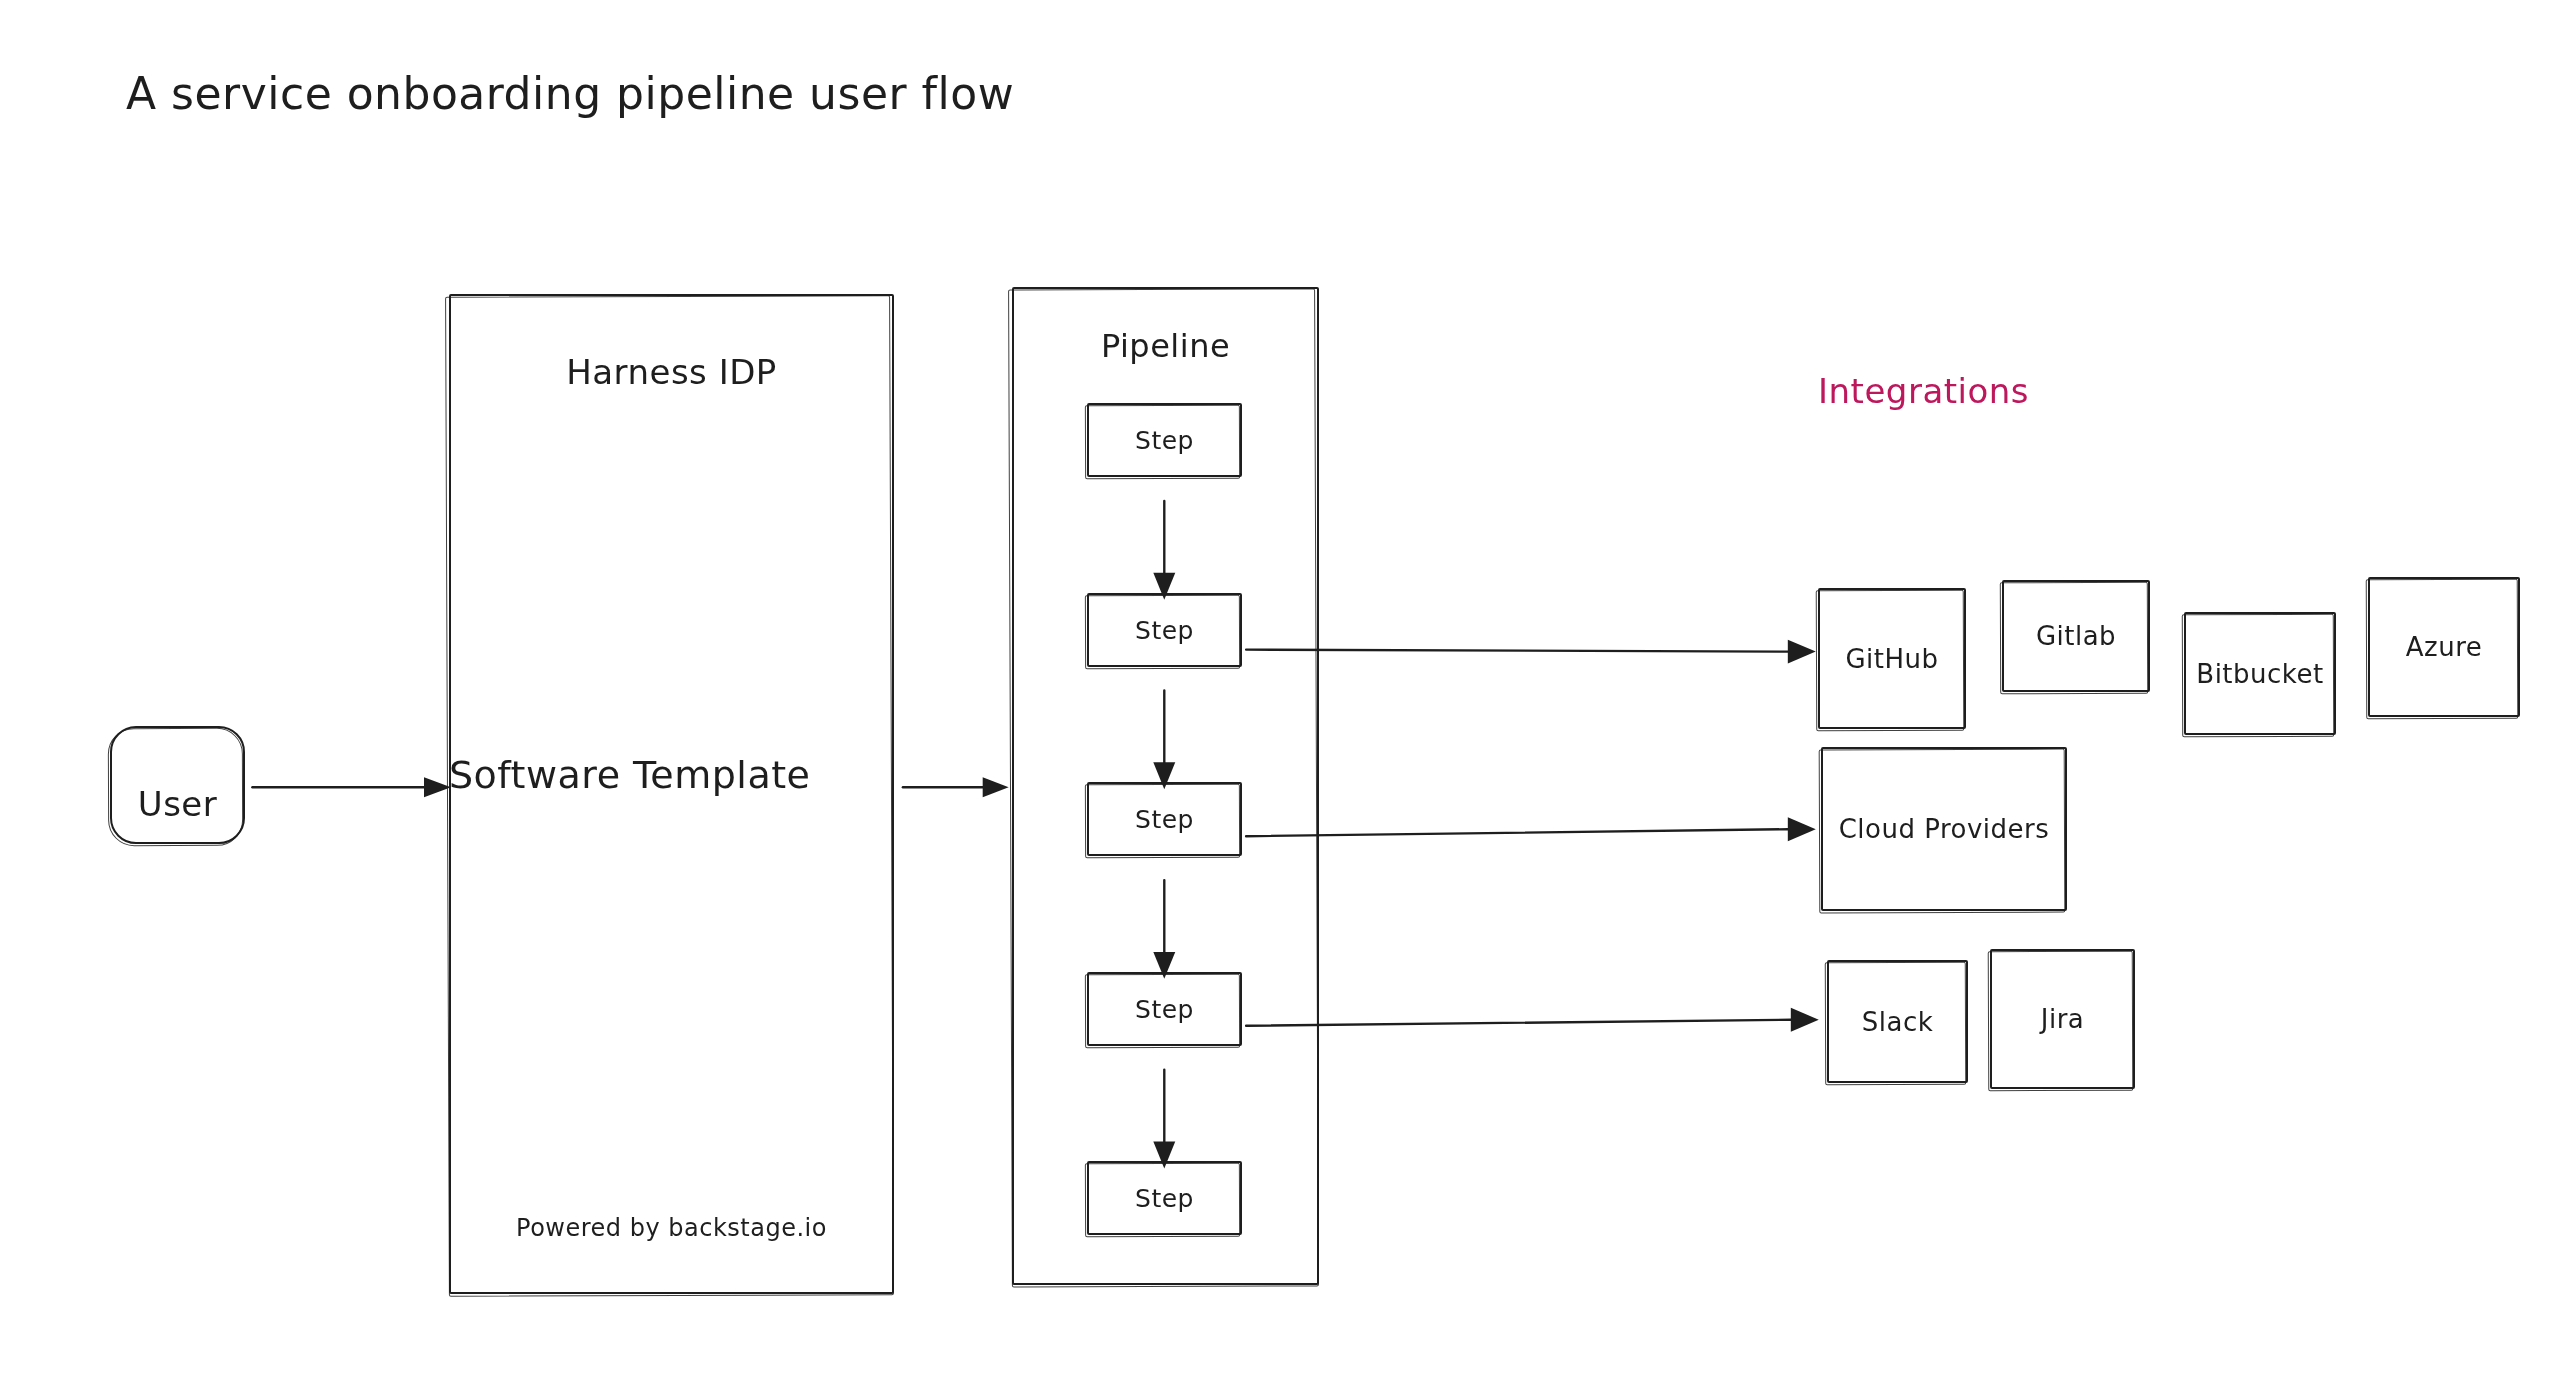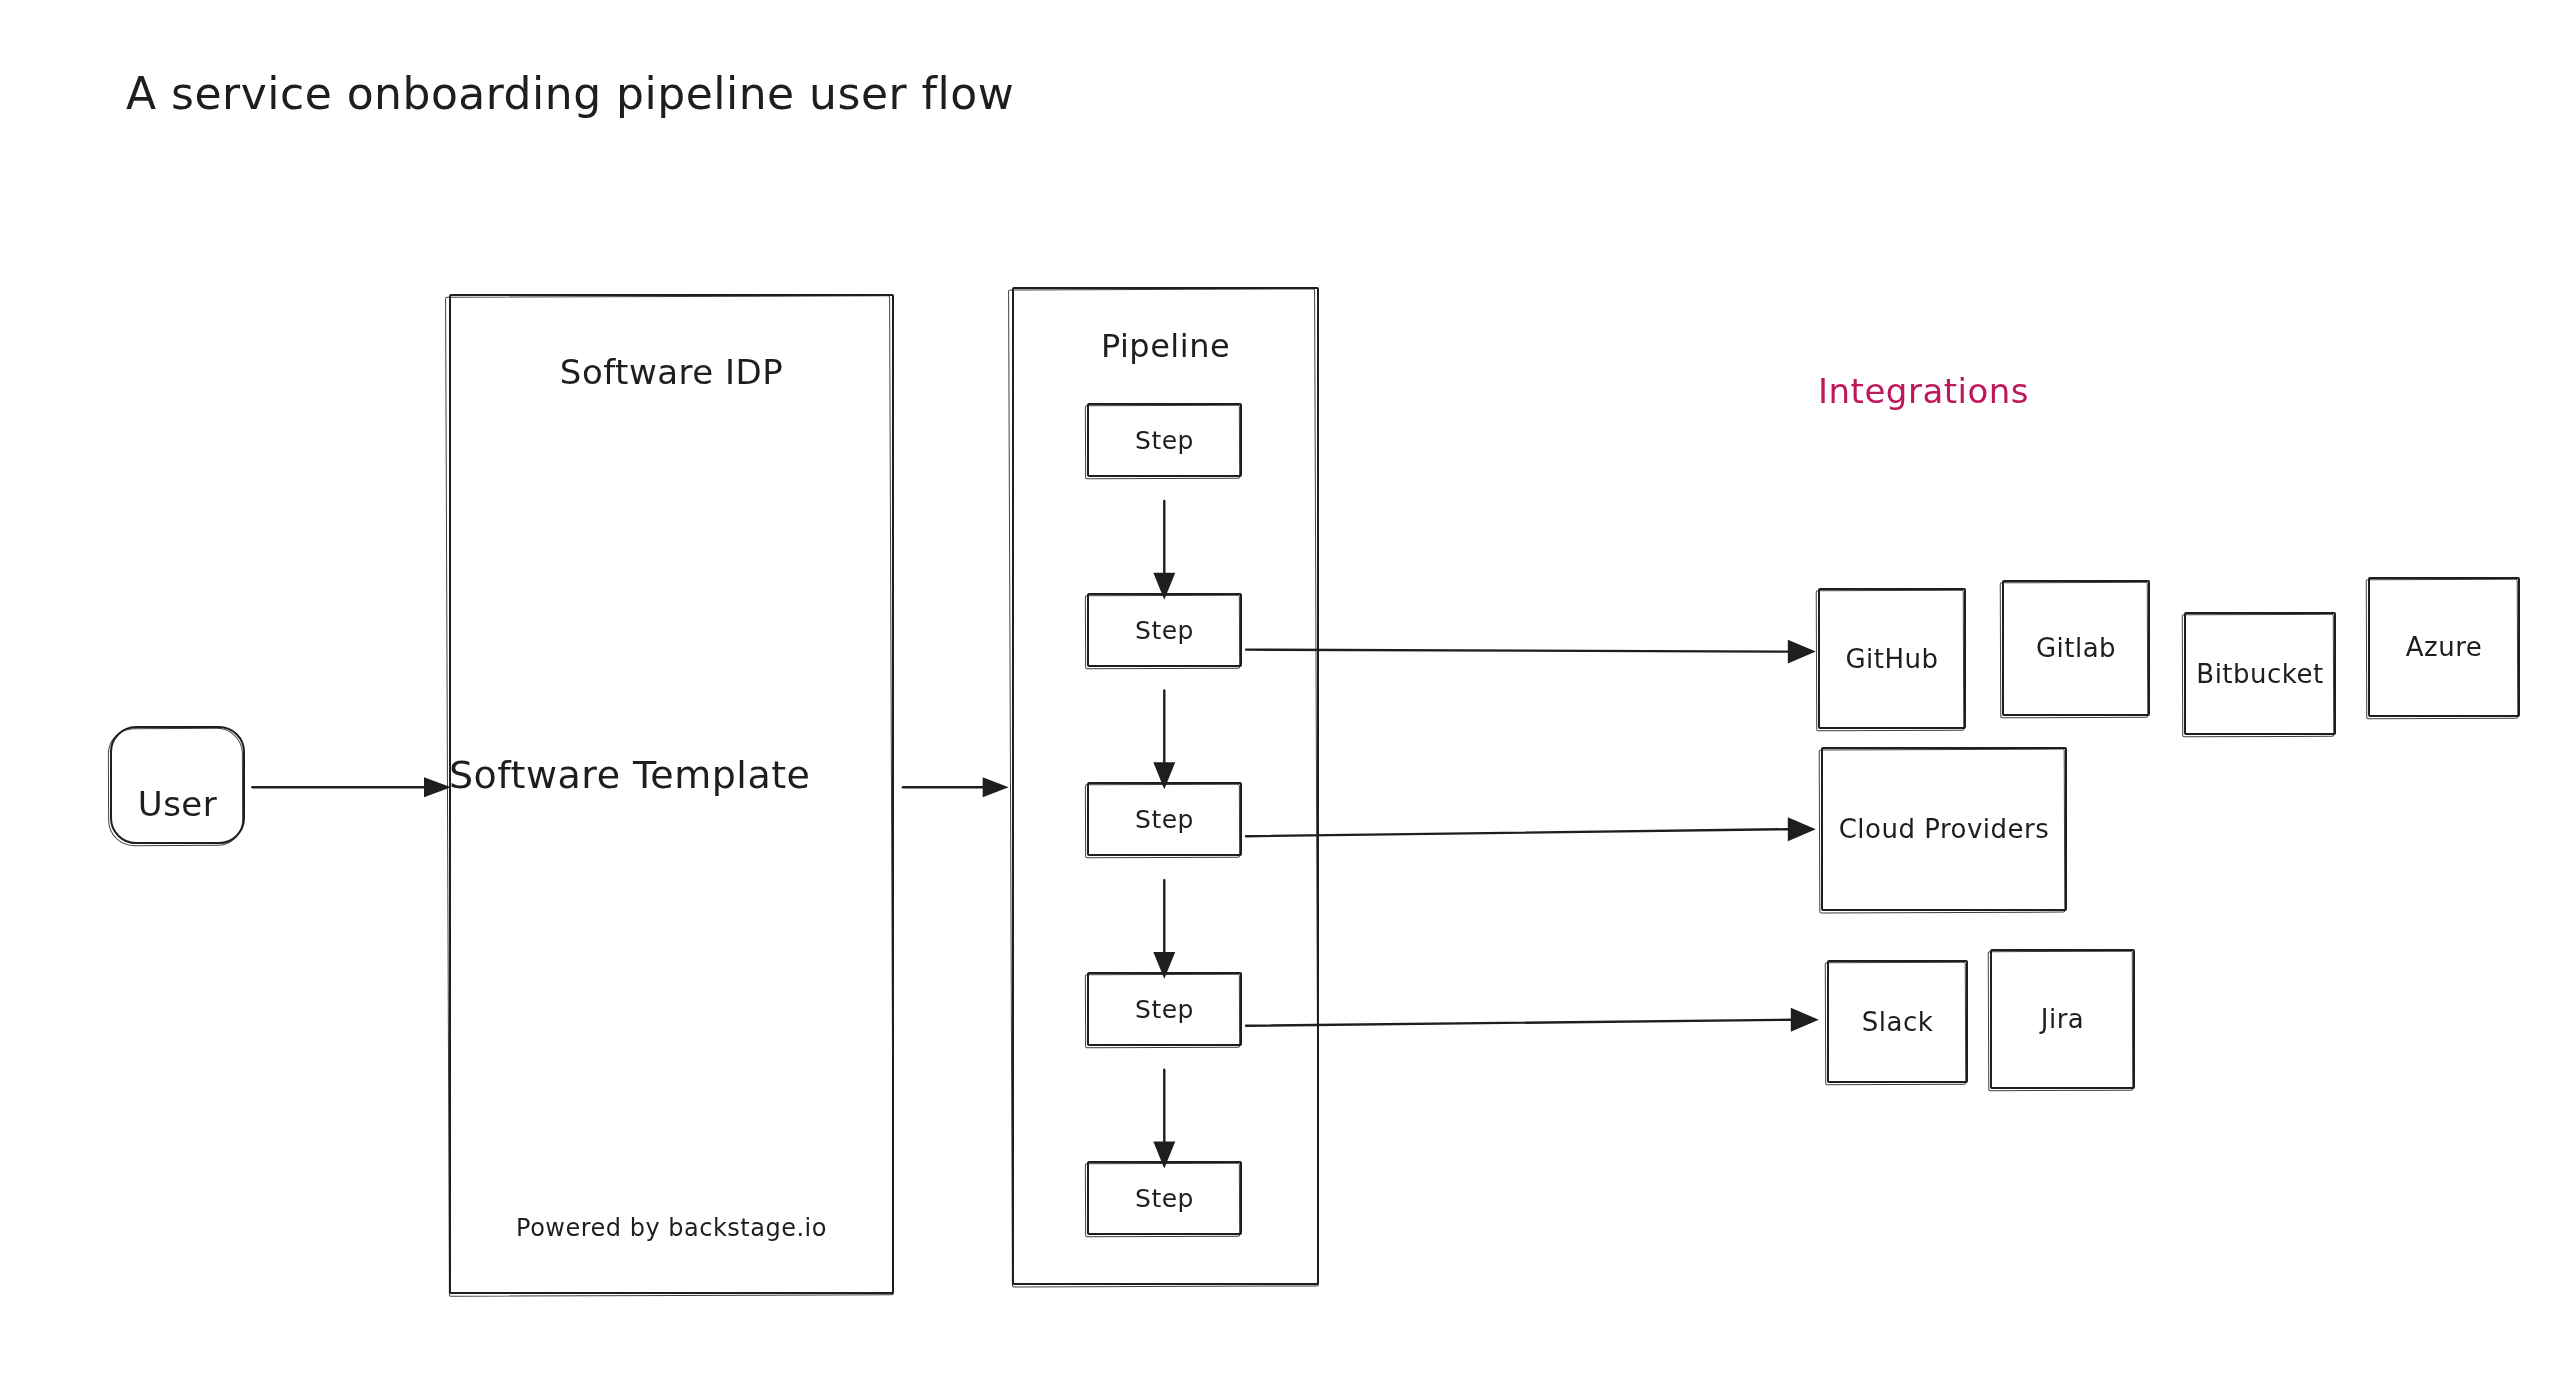--- a/index.html
+++ b/index.html
@@ -222,21 +222,21 @@
   <div id="user-node" class="node">
     <span class="sketchbox"></span>
     <span class="sketchbox s2"></span>
     <span class="label hand">User</span>
   </div>
 
   <div id="harness-idp-container" class="node">
     <span class="sketchbox"></span>
     <span class="sketchbox s2"></span>
 
-    <div id="harness-idp-title" class="hand">Software IDP</div>
+    <div id="harness-idp-title" class="hand">Harness IDP</div>
 
     <div id="software-template-label" class="hand">Software Template</div>
 
     <div id="powered-by-label" class="hand">Powered by backstage.io</div>
   </div>
 
   <div id="pipeline-container" class="node">
     <span class="sketchbox"></span>
     <span class="sketchbox s2"></span>
     <div id="pipeline-title" class="hand">Pipeline</div>
@@ -273,21 +273,21 @@
   </div>
 
   <div id="integrations-title" class="hand">Integrations</div>
 
   <div class="node integration-node" style="left:1818px; top:588px; width:148px; height:141px;">
     <span class="sketchbox"></span>
     <span class="sketchbox s2"></span>
     <span class="label hand">GitHub</span>
   </div>
 
-  <div class="node integration-node" style="left:2002px; top:580px; width:148px; height:136px;">
+  <div class="node integration-node" style="left:2002px; top:580px; width:148px; height:112px;">
     <span class="sketchbox"></span>
     <span class="sketchbox s2"></span>
     <span class="label hand">Gitlab</span>
   </div>
 
   <div class="node integration-node" style="left:2184px; top:584px; width:152px; height:123px;margin-top:28px;">
     <span class="sketchbox"></span>
     <span class="sketchbox s2"></span>
     <span class="label hand">Bitbucket</span>
   </div>

